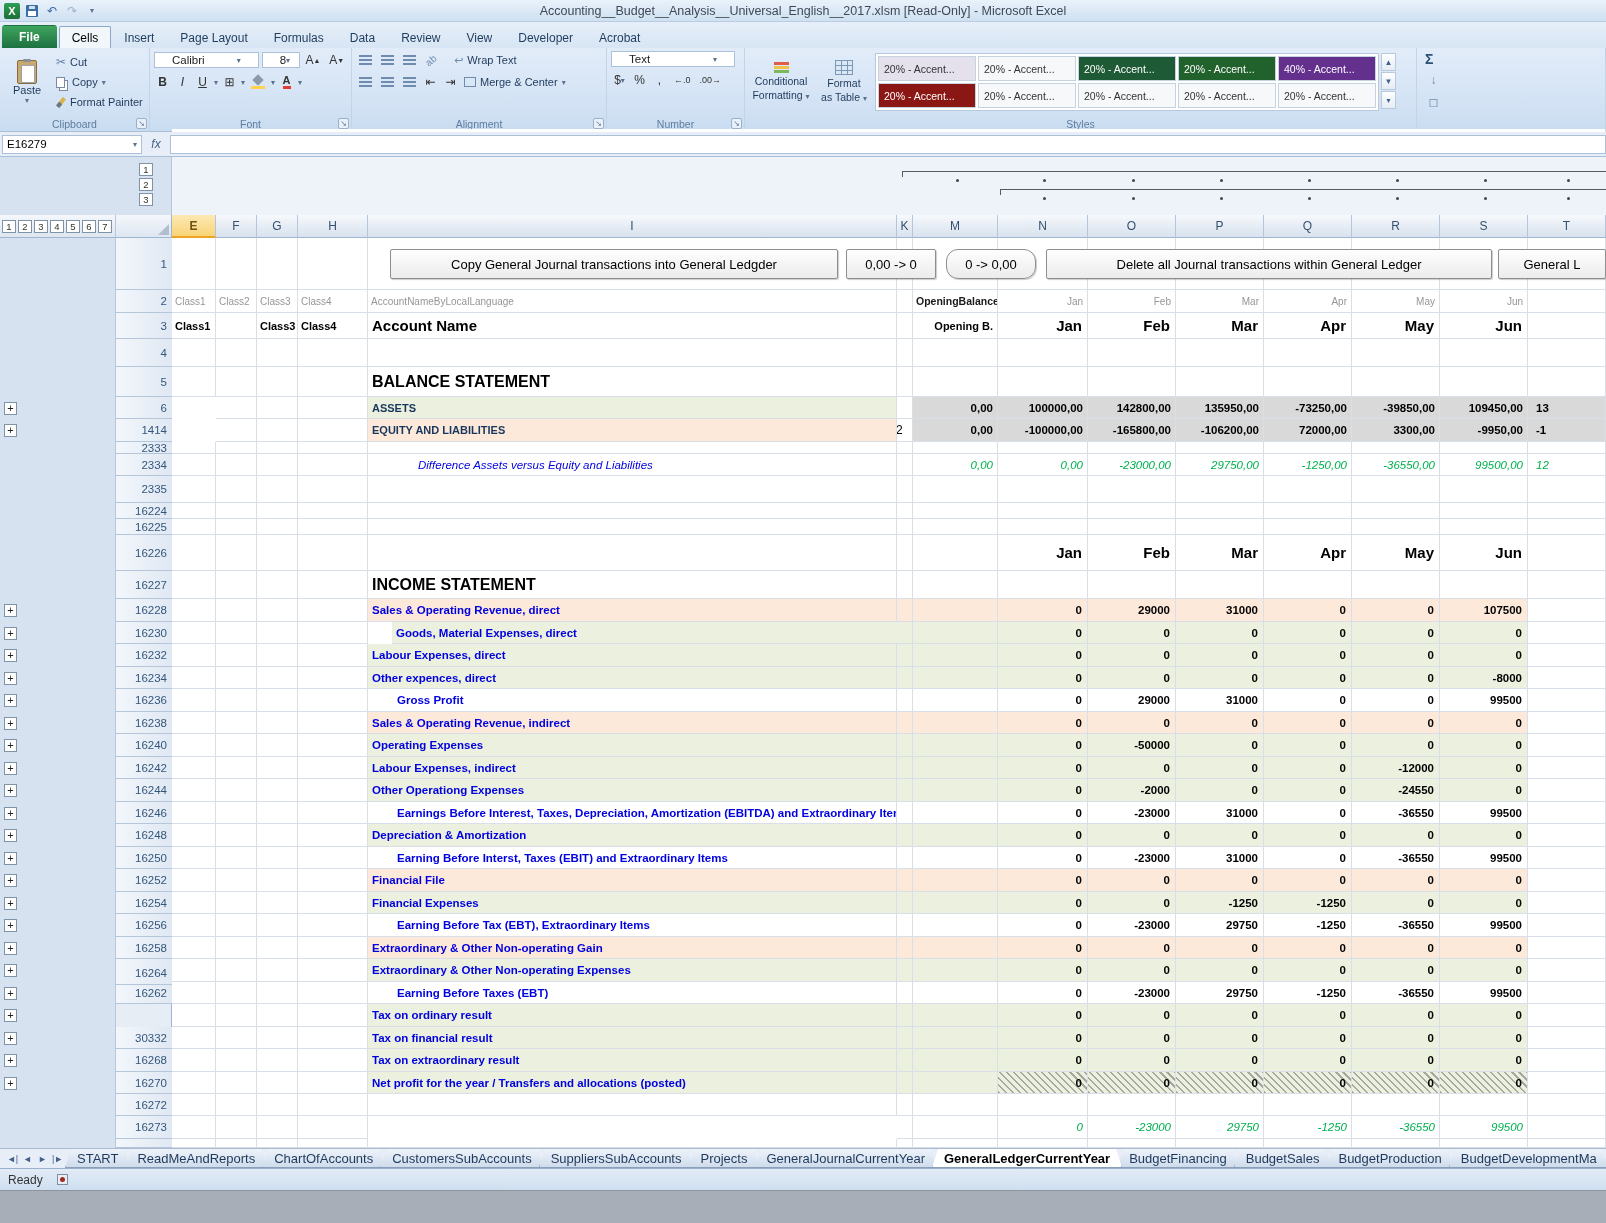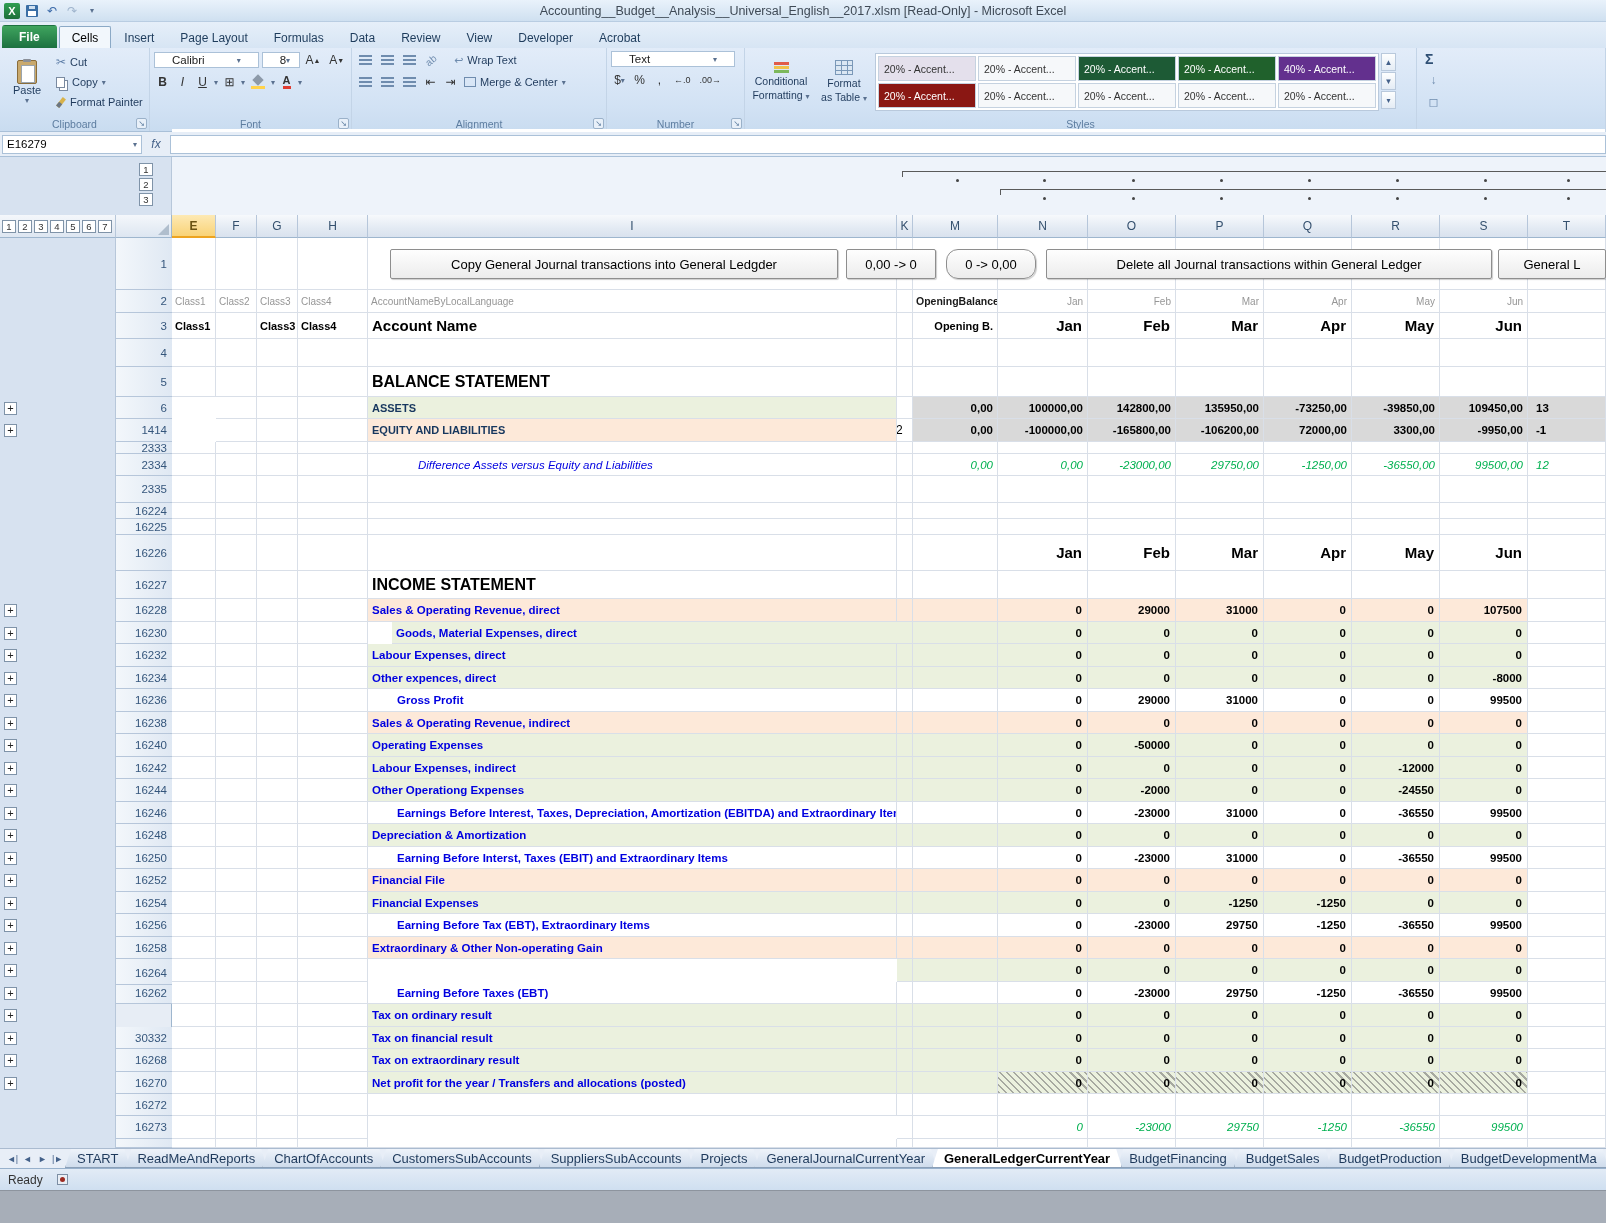--- a/index.html
+++ b/index.html
@@ -942,20 +942,21 @@
       <div class="cell bg-peach c-val" style="left: 916px; top: 699px; width: 88px; height: 22px;">0</div>
       <div class="cell bg-peach c-val" style="left: 1004px; top: 699px; width: 88px; height: 22px;">0</div>
       <div class="cell bg-peach c-val" style="left: 1092px; top: 699px; width: 88px; height: 22px;">0</div>
       <div class="cell bg-peach c-val" style="left: 1180px; top: 699px; width: 88px; height: 22px;">0</div>
       <div class="cell bg-peach c-val" style="left: 1268px; top: 699px; width: 88px; height: 22px;">0</div>
       <div class="cell" style="left: 1356px; top: 699px; width: 78px; height: 22px;"></div>
       <div class="cell" style="left: 0px; top: 721px; width: 44px; height: 23px;"></div>
       <div class="cell" style="left: 44px; top: 721px; width: 41px; height: 23px;"></div>
       <div class="cell" style="left: 85px; top: 721px; width: 41px; height: 23px;"></div>
       <div class="cell" style="left: 126px; top: 721px; width: 70px; height: 23px;"></div>
+      <div class="cell bg-green c-lbl" style="left: 196px; top: 721px; width: 529px; height: 23px;">Extraordinary &amp; Other Non-operating Expenses</div>
       <div class="cell bg-green" style="left: 725px; top: 721px; width: 16px; height: 23px;"></div>
       <div class="cell bg-green" style="left: 741px; top: 721px; width: 85px; height: 23px;"></div>
       <div class="cell bg-green c-val" style="left: 826px; top: 721px; width: 90px; height: 23px;">0</div>
       <div class="cell bg-green c-val" style="left: 916px; top: 721px; width: 88px; height: 23px;">0</div>
       <div class="cell bg-green c-val" style="left: 1004px; top: 721px; width: 88px; height: 23px;">0</div>
       <div class="cell bg-green c-val" style="left: 1092px; top: 721px; width: 88px; height: 23px;">0</div>
       <div class="cell bg-green c-val" style="left: 1180px; top: 721px; width: 88px; height: 23px;">0</div>
       <div class="cell bg-green c-val" style="left: 1268px; top: 721px; width: 88px; height: 23px;">0</div>
       <div class="cell" style="left: 1356px; top: 721px; width: 78px; height: 23px;"></div>
       <div class="cell" style="left: 0px; top: 744px; width: 44px; height: 22px;"></div>

